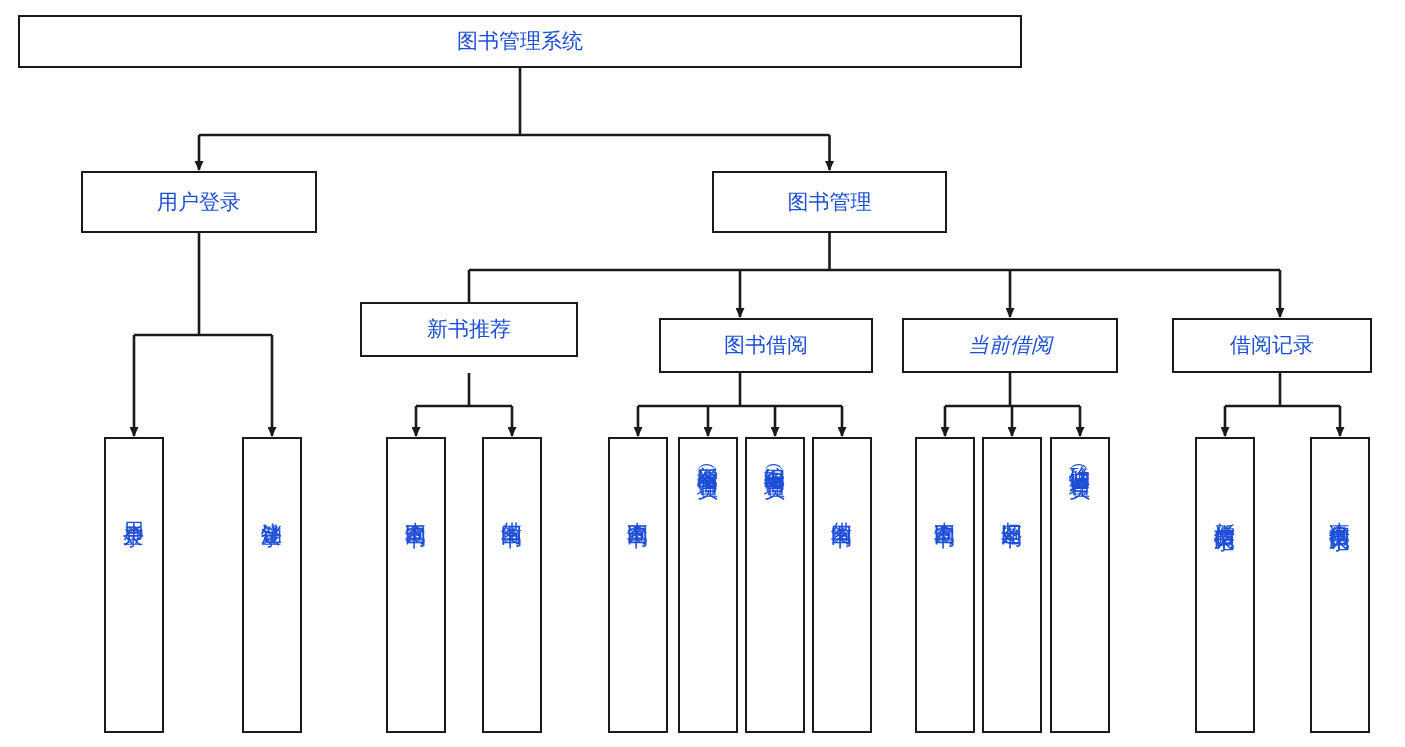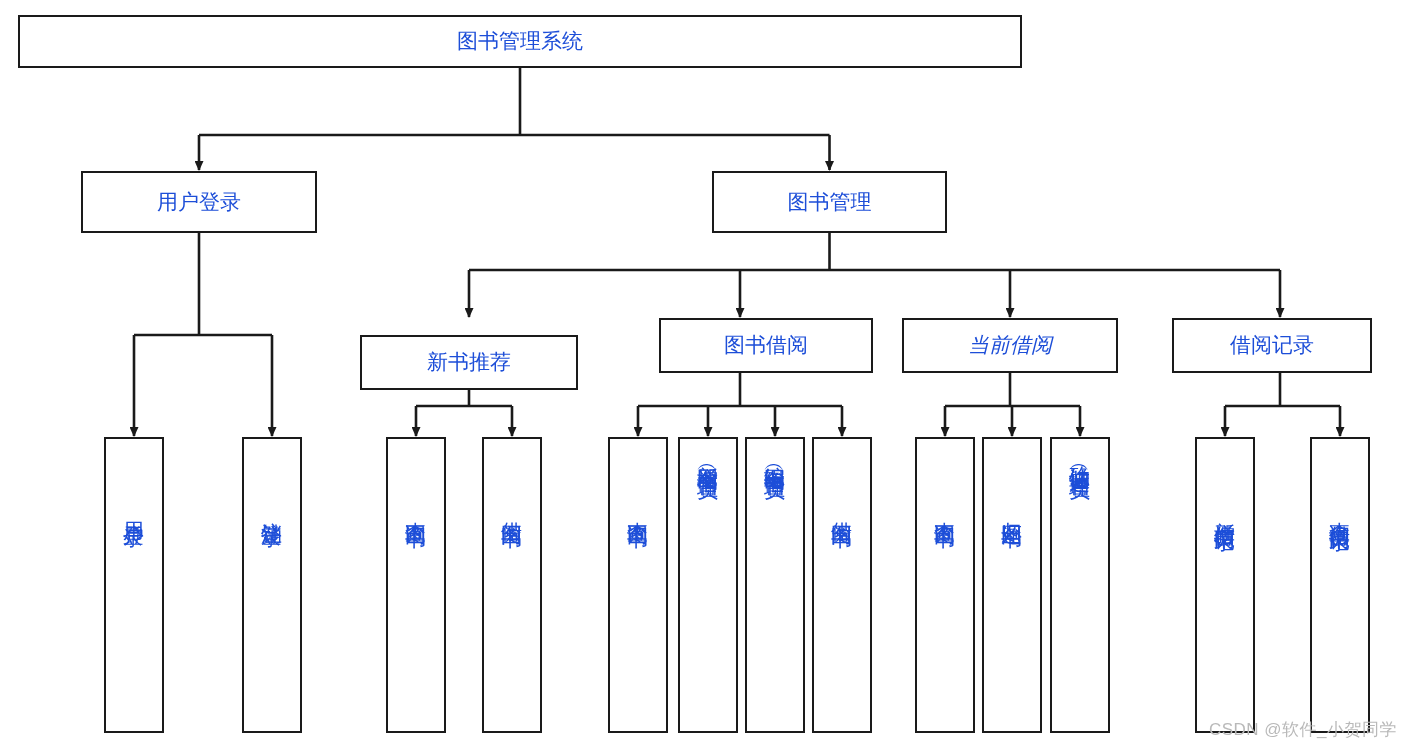--- a/index.html
+++ b/index.html
@@ -126,21 +126,21 @@
       </div>
       <div class="node vert mid" style="left: 104px; top: 437px; width: 60px; height: 296px;">
         <span class="label">用户登录</span>
       </div>
       <div class="node vert mid" style="left: 242px; top: 437px; width: 60px; height: 296px;">
         <span class="label">注销登录</span>
       </div>
       <div class="node horiz" style="left: 712px; top: 171px; width: 235px; height: 62px;">
         <span class="label">图书管理</span>
       </div>
-      <div class="node horiz" style="left: 360px; top: 335px; width: 218px; height: 55px;">
+      <div class="node horiz" style="left: 360px; top: 302px; width: 218px; height: 55px;">
         <span class="label">新书推荐</span>
       </div>
       <div class="node vert mid" style="left: 386px; top: 437px; width: 60px; height: 296px;">
         <span class="label">查询图书</span>
       </div>
       <div class="node vert mid" style="left: 482px; top: 437px; width: 60px; height: 296px;">
         <span class="label">借阅图书</span>
       </div>
       <div class="node horiz" style="left: 633px; top: 318px; width: 214px; height: 55px; margin-left: 26px;">
         <span class="label">图书借阅</span>
@@ -172,14 +172,13 @@
       <div class="node horiz" style="left: 1172px; top: 318px; width: 200px; height: 55px;">
         <span class="label">借阅记录</span>
       </div>
       <div class="node vert mid" style="left: 1195px; top: 437px; width: 60px; height: 296px;">
         <span class="label">新增借阅记录</span>
       </div>
       <div class="node vert mid" style="left: 1310px; top: 437px; width: 60px; height: 296px;">
         <span class="label">查询借阅记录</span>
       </div>
     </div>
-  <div id="watermark">CSDN @软件_小贺同学</div>
 </div>
 
 </body></html>

